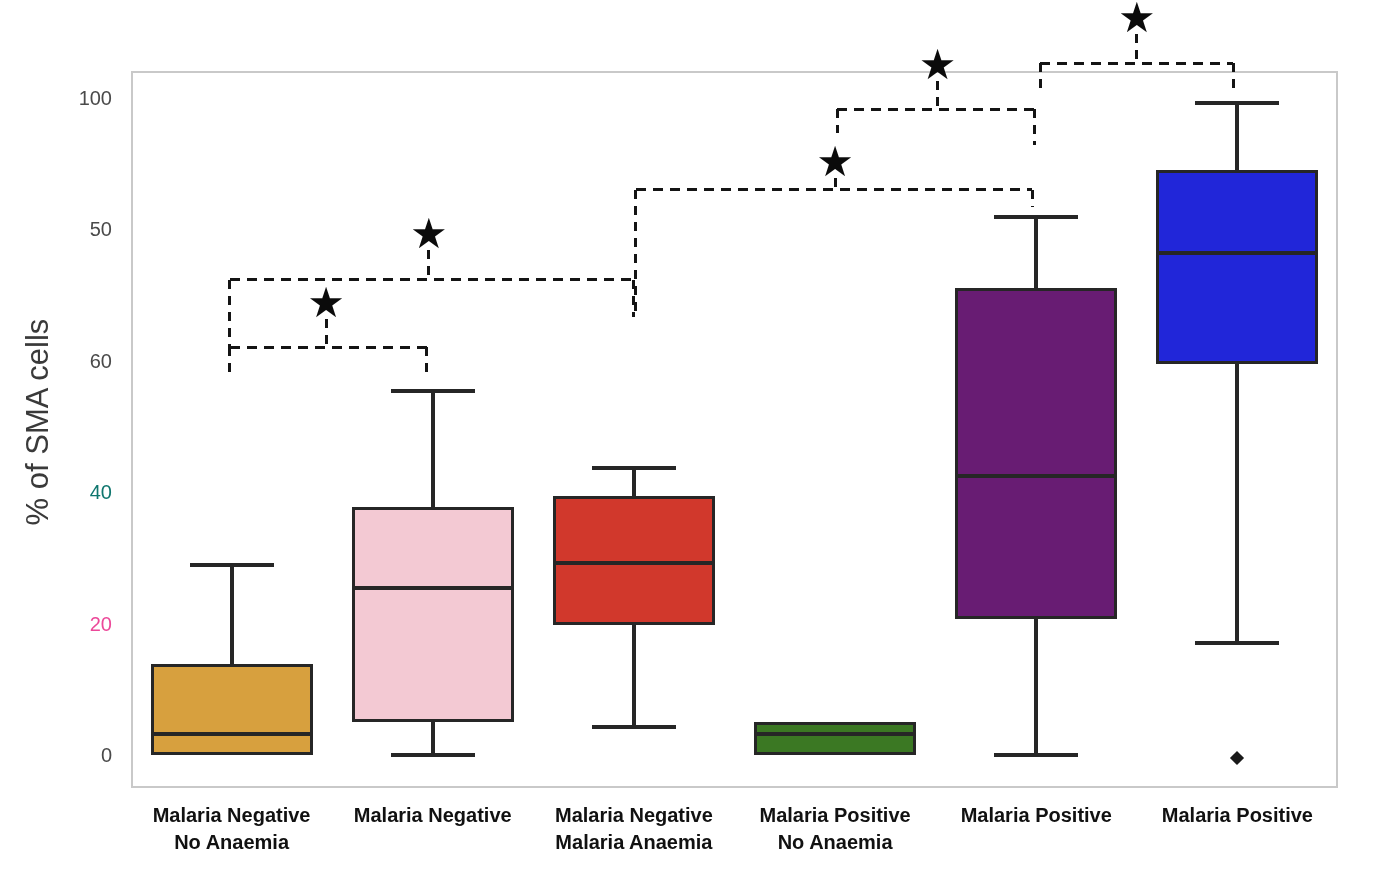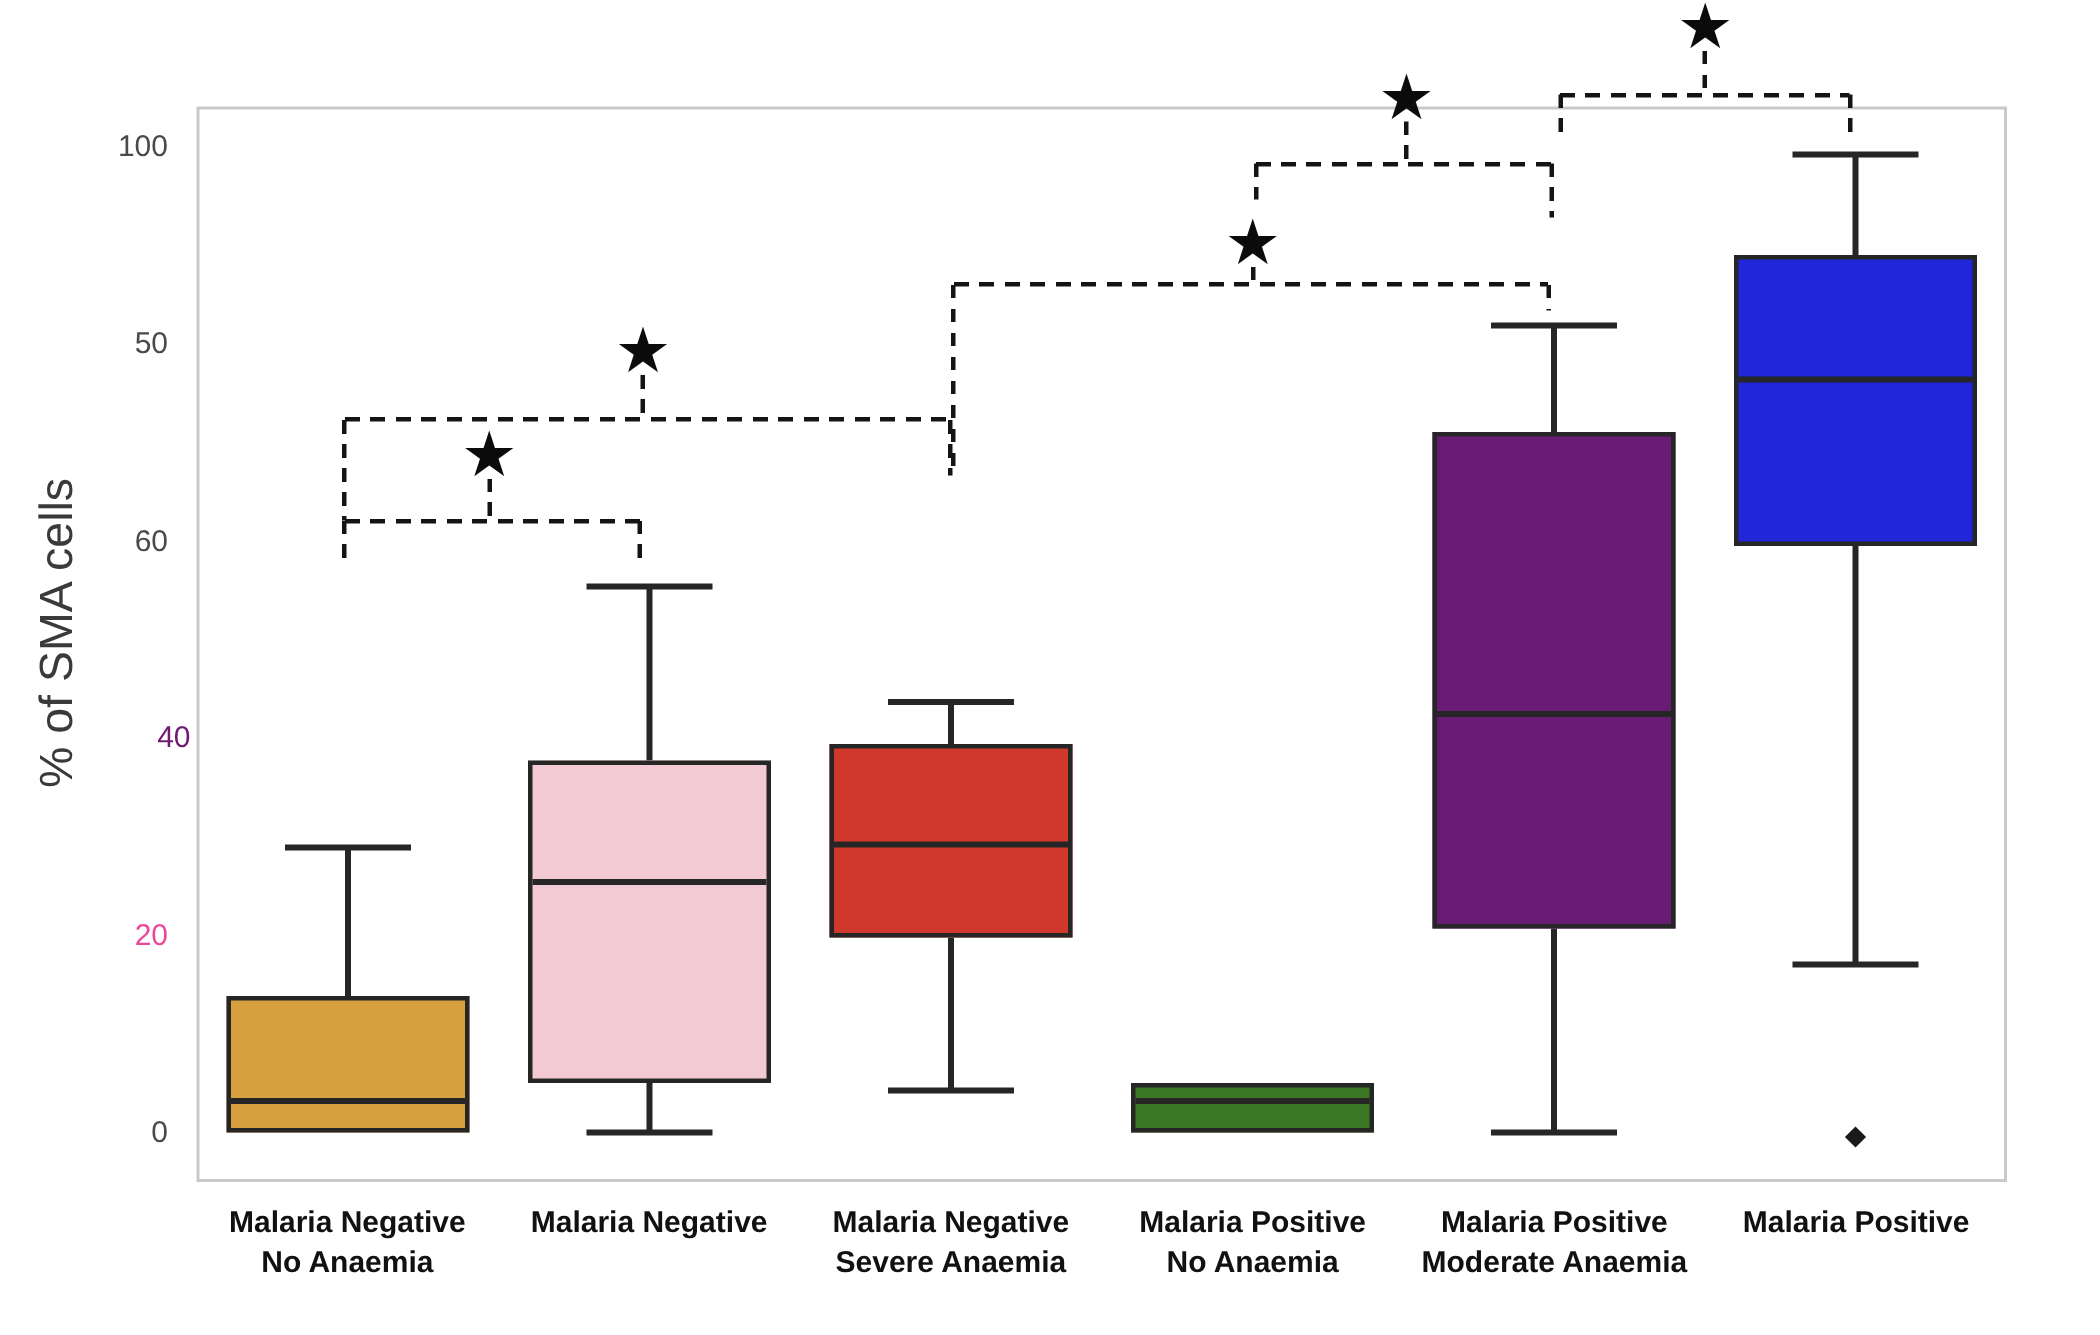--- a/index.html
+++ b/index.html
@@ -54,21 +54,21 @@
       <div class="gridline" style="left: 133px; top: 491.2px; width: 1203px; background: rgb(219, 219, 219);"></div>
       <div class="gridline" style="left: 133px; top: 359.8px; width: 1203px; background: rgb(219, 219, 219);"></div>
       <div class="gridline" style="left: 133px; top: 228.4px; width: 1203px; background: rgb(219, 219, 219);"></div>
       <div class="gridline" style="left: 133px; top: 97px; width: 1203px; background: rgb(219, 219, 219);"></div>
     </div>
   <div id="plot-area"></div>
   <div id="y-axis-title">% of SMA cells</div>
   <div class="layer" id="ytick-layer">
       <div class="ytick-label" style="left: 40px; top: 738px; color: rgb(74, 74, 74);">0</div>
       <div class="ytick-label" style="left: 40px; top: 606.6px; color: #ec4899;">20</div>
-      <div class="ytick-label" style="left: 55px; top: 475.2px; color: #701a75;">40</div>
+      <div class="ytick-label" style="left: 40px; top: 475.2px; color: #0f766e;">40</div>
       <div class="ytick-label" style="left: 40px; top: 343.8px; color: rgb(74, 74, 74);">60</div>
       <div class="ytick-label" style="left: 40px; top: 212.4px; color: rgb(74, 74, 74);">50</div>
       <div class="ytick-label" style="left: 40px; top: 81px; color: rgb(74, 74, 74);">100</div>
     </div>
   <div class="layer" id="box-layer">
       <div>
         <div class="whisker-line" style="left: 229.583px; top: 565.127px; width: 4px; height: 99.207px; background: rgb(38, 38, 38);"></div>
         <div class="whisker-line" style="left: 189.583px; top: 563.127px; width: 84px; height: 4px; background: rgb(38, 38, 38);"></div>
         <div class="box-rect" style="left: 150.583px; top: 664.334px; width: 162px; height: 90.666px; background: rgb(215, 160, 62); border-color: rgb(38, 38, 38);"></div>
         <div class="median-line" style="left: 153.583px; top: 731.976px; width: 156px; height: 4px; background: rgb(38, 38, 38);"></div>
@@ -151,27 +151,26 @@
   <div class="layer" id="xlabel-layer">
       <div class="xlabel" style="left: 71.5833px; top: 802px; color: rgb(17, 17, 17);">
         <div>Malaria Negative</div>
         <div>No Anaemia</div>
       </div>
       <div class="xlabel" style="left: 272.75px; top: 802px; color: rgb(17, 17, 17);">
         <div>Malaria Negative</div>
       </div>
       <div class="xlabel" style="left: 473.917px; top: 802px; color: rgb(17, 17, 17);">
         <div>Malaria Negative</div>
-        <div>Severe Anaemia</div>
+        <div>Malaria Anaemia</div>
       </div>
       <div class="xlabel" style="left: 675.083px; top: 802px; color: rgb(17, 17, 17);">
         <div>Malaria Positive</div>
         <div>No Anaemia</div>
       </div>
       <div class="xlabel" style="left: 876.25px; top: 802px; color: rgb(17, 17, 17);">
         <div>Malaria Positive</div>
-        <div>Moderate Anaemia</div>
       </div>
       <div class="xlabel" style="left: 1077.42px; top: 802px; color: rgb(17, 17, 17);">
         <div>Malaria Positive</div>
       </div>
     </div>
 </div>
 
 </body></html>

